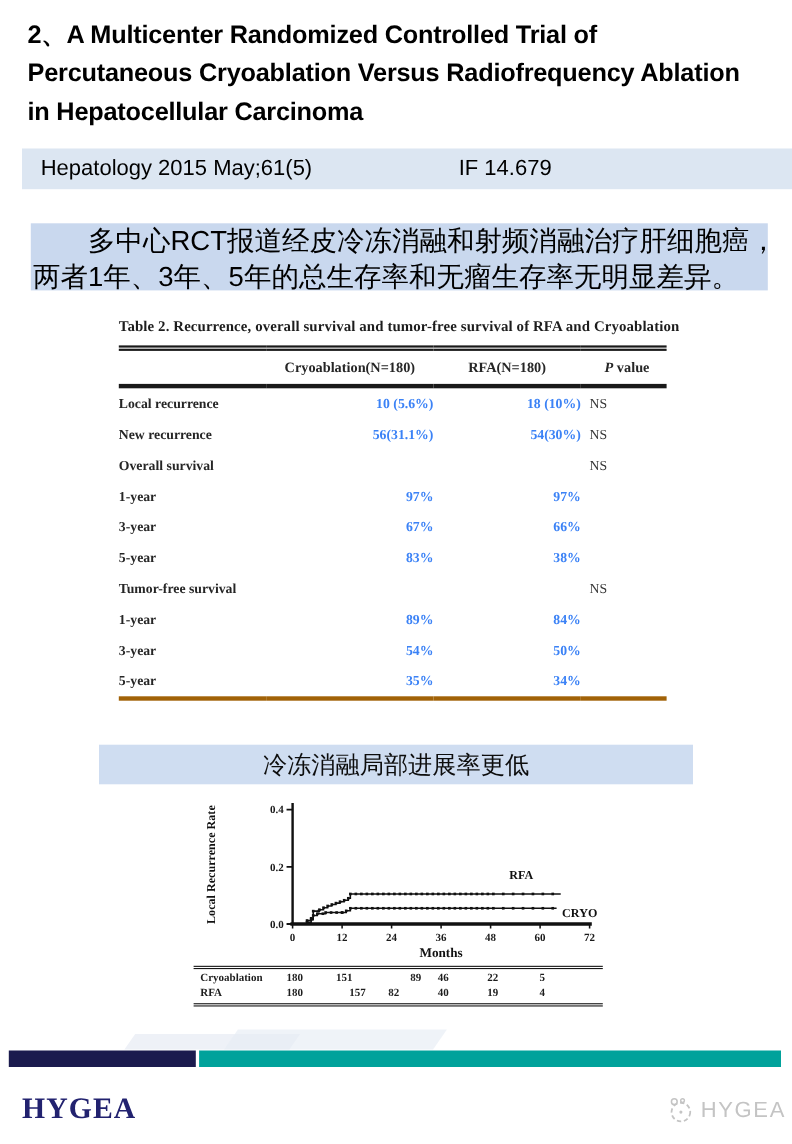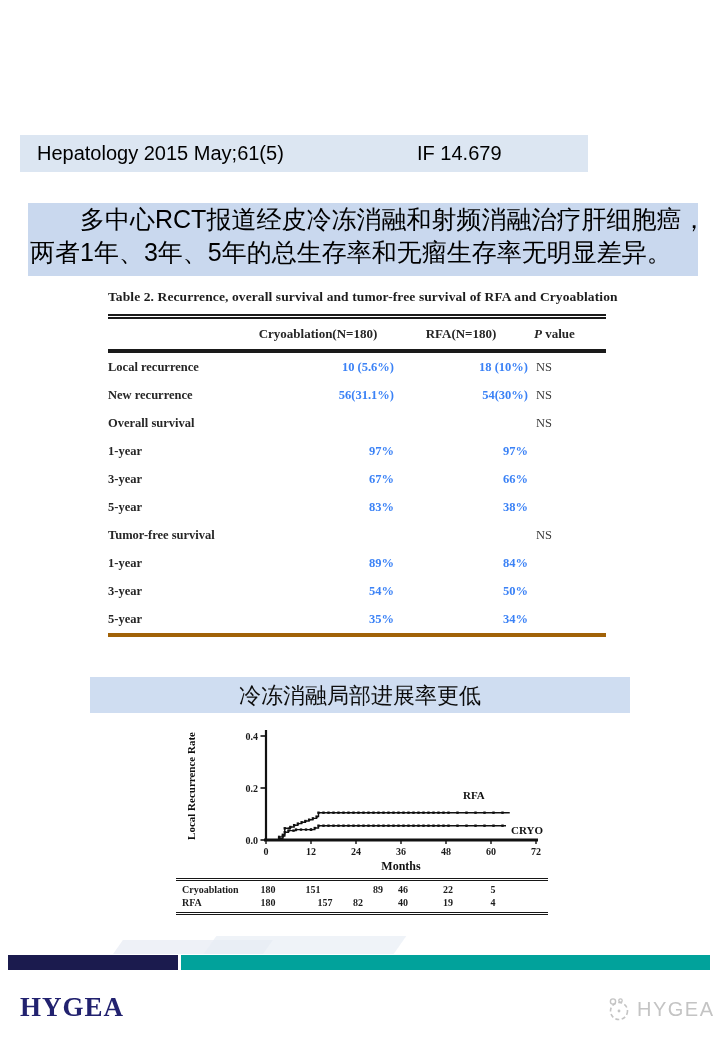--- a/index.html
+++ b/index.html
@@ -5,40 +5,40 @@
   html,body{margin:0;padding:0;background:#fff;}
   .slide{position:relative;width:720px;height:1040px;background:#ffffff;overflow:hidden;
          font-family:"Liberation Sans","DejaVu Sans",sans-serif;}
 
   
   .title{position:absolute;left:25px;top:14px;width:685px;font-weight:bold;color:#000;
          font-size:23px;line-height:35px;letter-spacing:-0.2px;}
   .title div{white-space:nowrap;}
 
   
-  .journal-bar{position:absolute;left:20px;top:135px;width:568px;height:37px;background:#dce6f2;
+  .journal-bar{position:absolute;left:20px;top:135px;width:700px;height:37px;background:#dce6f2;
                font-size:20px;color:#000;line-height:37px;}
   .journal-bar .cite{position:absolute;left:17px;}
   .journal-bar .if{position:absolute;left:397px;}
 
   
-  .summary-box{position:absolute;left:28px;top:203px;width:670px;height:73px;background:#c9d8ee;
+  .summary-box{position:absolute;left:28px;top:203px;width:670px;height:61px;background:#c9d8ee;
                font-size:25px;line-height:33px;color:#000;}
   .summary-box .l1{padding-left:52px;white-space:nowrap;}
   .summary-box .l2{padding-left:2px;white-space:nowrap;}
 
   
   .paper-table{position:absolute;left:108px;top:289px;width:498px;color:#262626;
                font-family:"Liberation Serif","DejaVu Serif",serif;}
   .paper-table .tbl-title{font-size:13.5px;font-weight:bold;letter-spacing:.1px;color:#1d1d1d;white-space:nowrap;}
   .paper-table table{width:100%;border-collapse:collapse;margin-top:9px;
                      border-top:5px double #1a1a1a;border-bottom:4px solid #a16207;}
   .paper-table th{font-size:13px;font-weight:bold;height:30px;border-bottom:4px solid #1a1a1a;
                   text-align:center;padding:0;}
-  .paper-table th.pcol{text-align:left;padding-left:6px;}
+  .paper-table th.pcol{text-align:center;padding-left:6px;}
   .paper-table td{font-size:12.5px;height:28px;padding:0;}
   .paper-table td.label{font-weight:bold;text-align:left;}
   .paper-table td.c{text-align:right;font-weight:bold;color:#3b82f6;}
   .paper-table td.pval{text-align:left;padding-left:8px;color:#3a3a3a;}
 
   
   .chart-header{position:absolute;left:90px;top:677px;width:540px;height:36px;background:#cfddf1;
                 font-size:22px;color:#0d0d0d;text-align:center;line-height:37px;}
 
   
@@ -69,20 +69,25 @@
         font-weight:bold;font-size:27px;color:#22226f;letter-spacing:1px;}
   .watermark{position:absolute;left:606px;top:996px;display:flex;align-items:center;gap:5px;
              color:#c4c4c4;}
   .watermark .wm-text{font-size:20px;letter-spacing:1.5px;font-weight:400;}
 </style>
 </head>
 <body>
 
 <div class="slide">
 
+  <div class="title">
+    <div>2、A Multicenter Randomized Controlled Trial of</div>
+    <div>Percutaneous Cryoablation Versus Radiofrequency Ablation</div>
+    <div>in Hepatocellular Carcinoma</div>
+  </div>
 
   <div class="journal-bar">
     <span class="cite">Hepatology 2015 May;61(5)</span>
     <span class="if">IF 14.679</span>
   </div>
 
   <div class="summary-box">
     <div class="l1">多中心RCT报道经皮冷冻消融和射频消融治疗肝细胞癌，</div>
     <div class="l2">两者1年、3年、5年的总生存率和无瘤生存率无明显差异。</div>
   </div>

